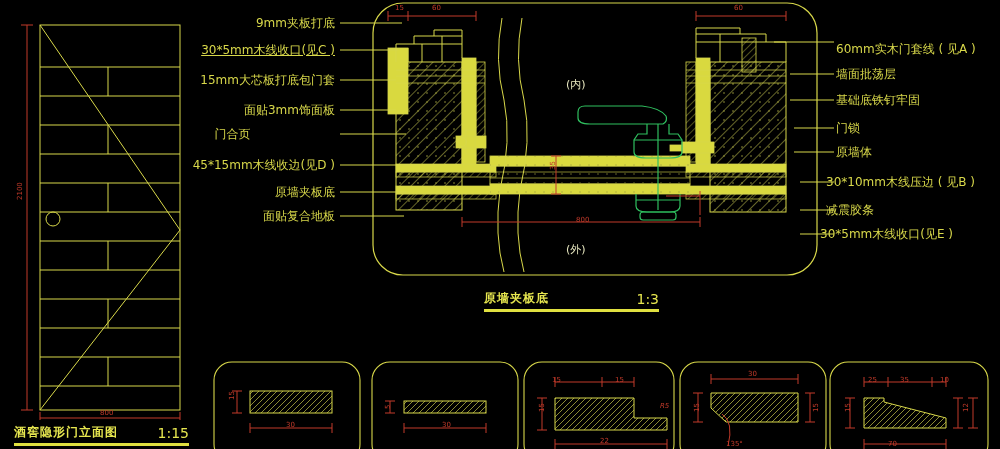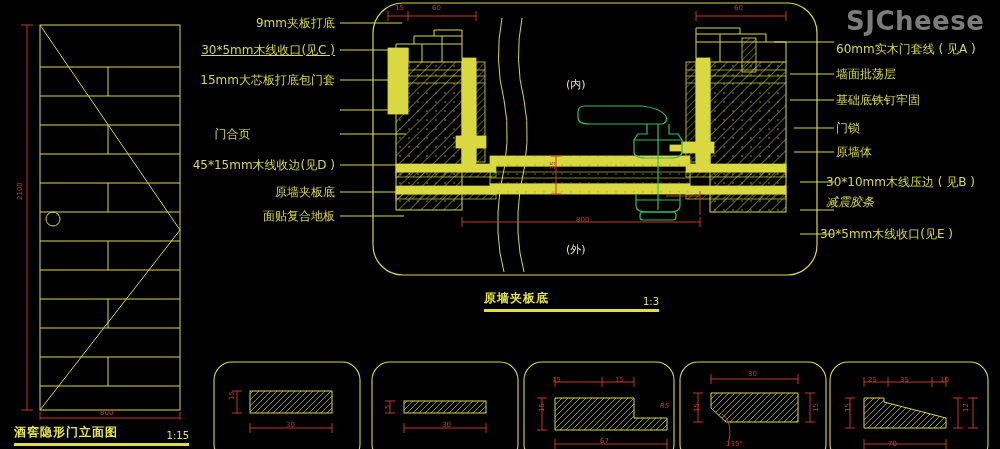--- a/index.html
+++ b/index.html
@@ -3,33 +3,32 @@
 <meta charset="utf-8">
 <style>
   html,body{margin:0;padding:0;background:#000;}
   body{width:1000px;height:449px;overflow:hidden;font-family:"DejaVu Sans","Liberation Sans",sans-serif;}
   #stage{position:relative;width:1000px;height:449px;background:#000;}
   .abs{position:absolute;}
   .lbl{color:#d8d84a;font-size:12px;line-height:12px;white-space:nowrap;}
   .lbl-l{text-align:right;}
   .dim{color:#c23a2a;font-size:7px;line-height:8px;white-space:nowrap;}
   .ttl{color:#e6e64f;font-size:12px;font-weight:bold;white-space:nowrap;letter-spacing:1px;}
-  .scale{color:#e6e64f;font-size:10px;white-space:nowrap;}
+  .scale{color:#e6e64f;font-size:14px;white-space:nowrap;}
   .ttlbar{background:#e0e040;height:3px;}
   .watermark{color:#7b7b7b;font-size:26px;font-weight:bold;letter-spacing:0.5px;}
   .inout{color:#e8e8c0;font-size:11px;white-space:nowrap;}
   svg{display:block;}
   .leader{stroke:#d8d84a;stroke-width:1;}
 </style>
 </head>
 <body>
 
 <div id="stage">
 
-  <div class="abs watermark" style="left:846px;top:6px;">SJCheese</div>
 
   <svg class="abs" style="left:0px;top:0px;" width="205" height="420">
     <g stroke="#d8d84a" stroke-width="1" fill="none">
 
       <rect x="40" y="25" width="140" height="385"></rect>
 
       <line x1="40" y1="67" x2="180" y2="67"></line>
       <line x1="40" y1="96" x2="180" y2="96"></line>
       <line x1="40" y1="125" x2="180" y2="125"></line>
       <line x1="40" y1="154" x2="180" y2="154"></line>
@@ -236,20 +235,21 @@
       <line x1="0" y1="110" x2="56" y2="110"></line>
       <line x1="0" y1="134" x2="66" y2="134"></line>
       <line x1="0" y1="165" x2="76" y2="165"></line>
       <line x1="0" y1="192" x2="66" y2="192"></line>
       <line x1="0" y1="216" x2="64" y2="216"></line>
     </g>
   </svg>
   <div class="abs lbl lbl-l" style="left:130px;top:17px;width:205px;">9mm夹板打底</div>
   <div class="abs lbl lbl-l" style="left:130px;top:44px;width:205px;text-decoration:underline;">30*5mm木线收口(见C )</div>
   <div class="abs lbl lbl-l" style="left:130px;top:74px;width:205px;">15mm大芯板打底包门套</div>
+  <div class="abs lbl lbl-l" style="left:130px;top:104px;width:205px;">面贴3mm饰面板</div>
   <div class="abs lbl lbl-l" style="left:130px;top:128px;width:205px;text-align:center;">门合页</div>
   <div class="abs lbl lbl-l" style="left:120px;top:159px;width:215px;">45*15mm木线收边(见D )</div>
   <div class="abs lbl lbl-l" style="left:130px;top:210px;width:205px;">面贴复合地板</div>
   <div class="abs lbl lbl-l" style="left:130px;top:186px;width:205px;">原墙夹板底</div>
 
   <svg class="abs" style="left:760px;top:0px;" width="80" height="250">
     <g class="leader" fill="none">
       <line x1="14" y1="42" x2="74" y2="42"></line>
       <line x1="30" y1="74" x2="74" y2="74"></line>
       <line x1="30" y1="100" x2="74" y2="100"></line>
@@ -259,21 +259,21 @@
       <line x1="40" y1="210" x2="74" y2="210"></line>
       <line x1="40" y1="234" x2="74" y2="234"></line>
     </g>
   </svg>
   <div class="abs lbl" style="left:836px;top:43px;">60mm实木门套线 ( 见A )</div>
   <div class="abs lbl" style="left:836px;top:68px;">墙面批荡层</div>
   <div class="abs lbl" style="left:836px;top:94px;">基础底铁钉牢固</div>
   <div class="abs lbl" style="left:836px;top:122px;">门锁</div>
   <div class="abs lbl" style="left:836px;top:146px;">原墙体</div>
   <div class="abs lbl" style="left:826px;top:176px;">30*10mm木线压边 ( 见B )</div>
-  <div class="abs lbl" style="left:826px;top:196px;font-style:italic;">减震胶条</div>
+  <div class="abs lbl" style="left:826px;top:204px;">减震胶条</div>
   <div class="abs lbl" style="left:820px;top:228px;">30*5mm木线收口(见E )</div>
 
   <div class="abs" style="left:484px;top:290px;width:175px;">
     <div style="display:flex;align-items:flex-end;justify-content:space-between;">
       <span class="ttl">原墙夹板底</span>
       <span class="scale">1:3</span>
     </div>
     <div class="ttlbar" style="margin-top:2px;"></div>
   </div>
 
@@ -319,21 +319,21 @@
         <line x1="15" y1="38" x2="25" y2="38"></line>
         <line x1="15" y1="70" x2="25" y2="70"></line>
       <line x1="33" y1="84" x2="145" y2="84"></line>
         <line x1="33" y1="79" x2="33" y2="89"></line>
         <line x1="145" y1="79" x2="145" y2="89"></line>
     </g>
   </svg>
   <div class="abs dim" style="left:552px;top:376px;">15</div>
   <div class="abs dim" style="left:615px;top:376px;">15</div>
   <div class="abs dim" style="left:538px;top:412px;transform:rotate(-90deg);transform-origin:left top;">15</div>
-  <div class="abs dim" style="left:600px;top:437px;">67</div>
+  <div class="abs dim" style="left:600px;top:437px;">22</div>
   <div class="abs dim" style="left:660px;top:402px;font-style:italic;">R5</div>
 
   <svg class="abs" style="left:678px;top:360px;" width="150" height="89">
     <rect x="2" y="2" width="146" height="100" rx="18" ry="18" fill="none" stroke="#d8d84a" stroke-width="1.1"></rect>
     <path d="M33 33 L120 33 L120 62 L48 62 L33 48 Z" fill="url(#hatchWood)" stroke="#d8d84a" stroke-width="1"></path>
     <g stroke="#c23a2a" stroke-width="1">
       <line x1="33" y1="19" x2="120" y2="19"></line>
         <line x1="33" y1="14" x2="33" y2="24"></line>
         <line x1="120" y1="14" x2="120" y2="24"></line>
       <line x1="20" y1="33" x2="20" y2="62"></line>

